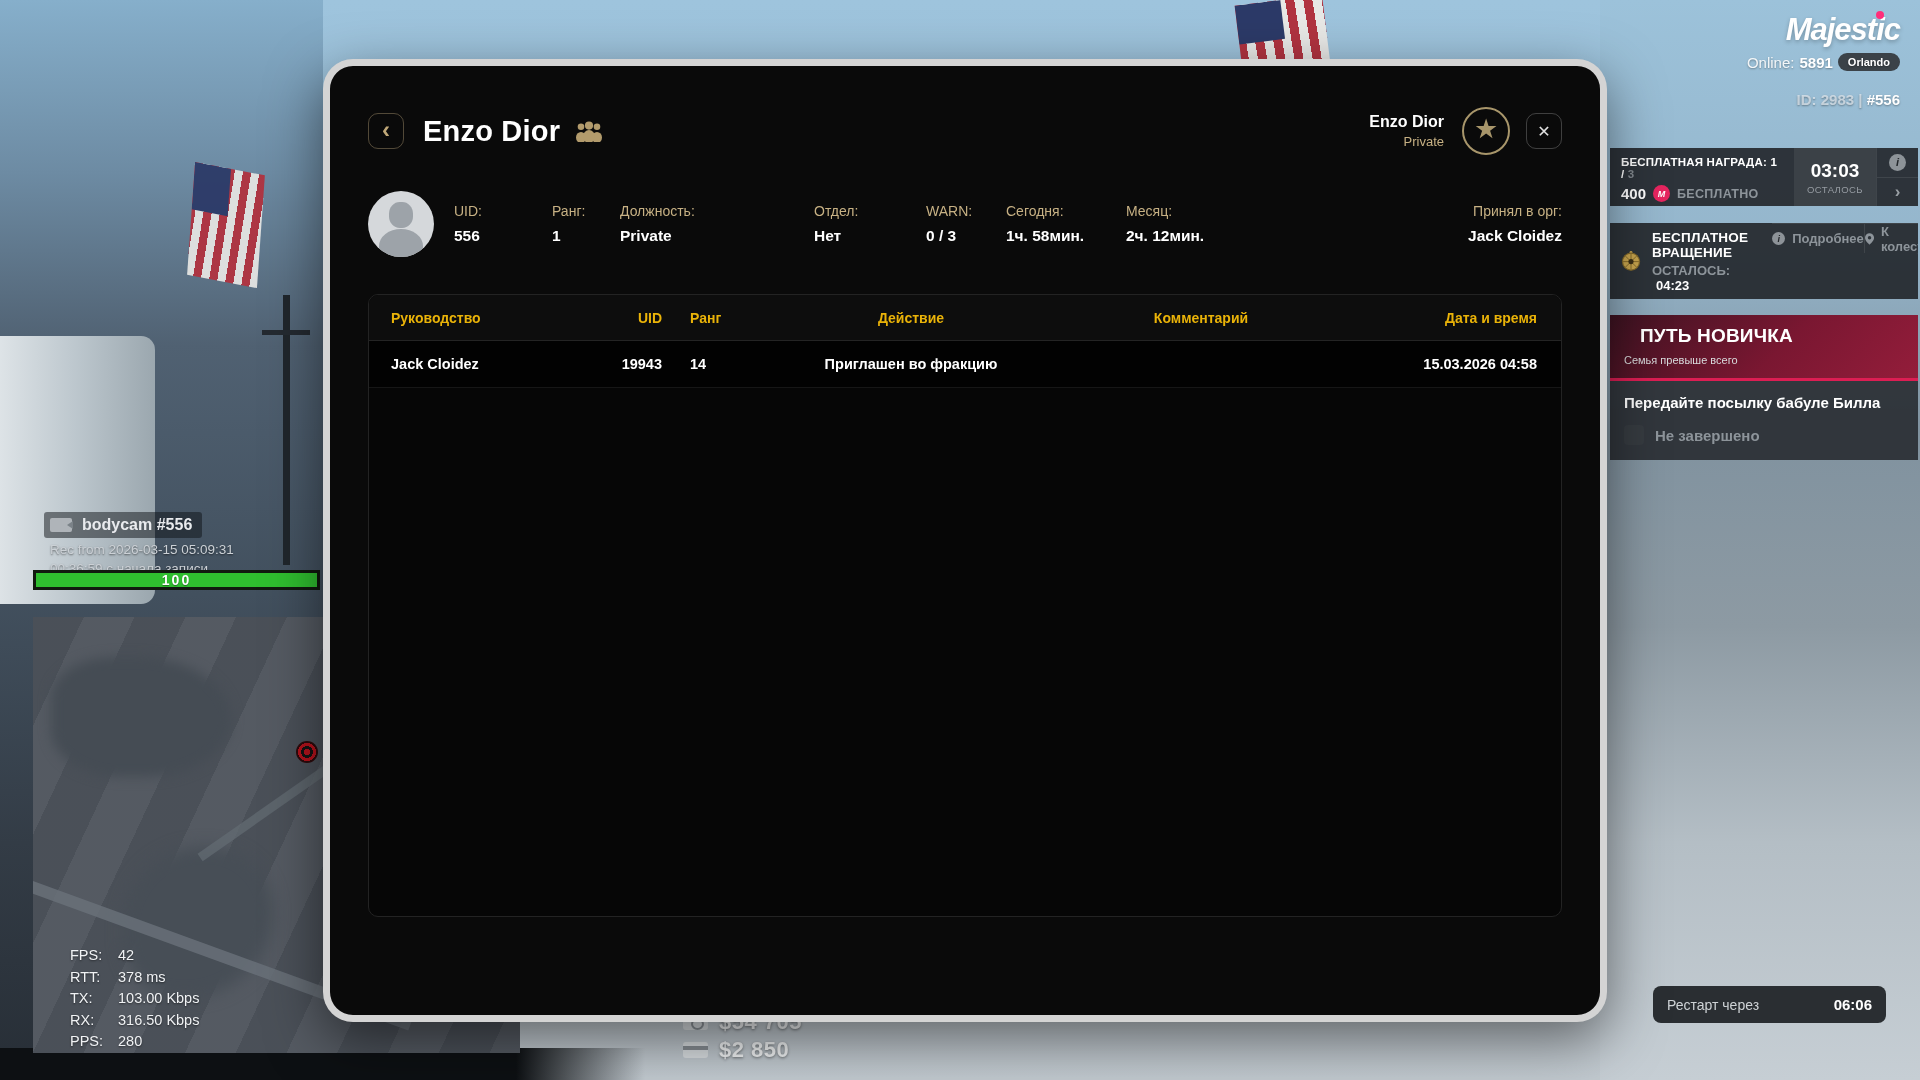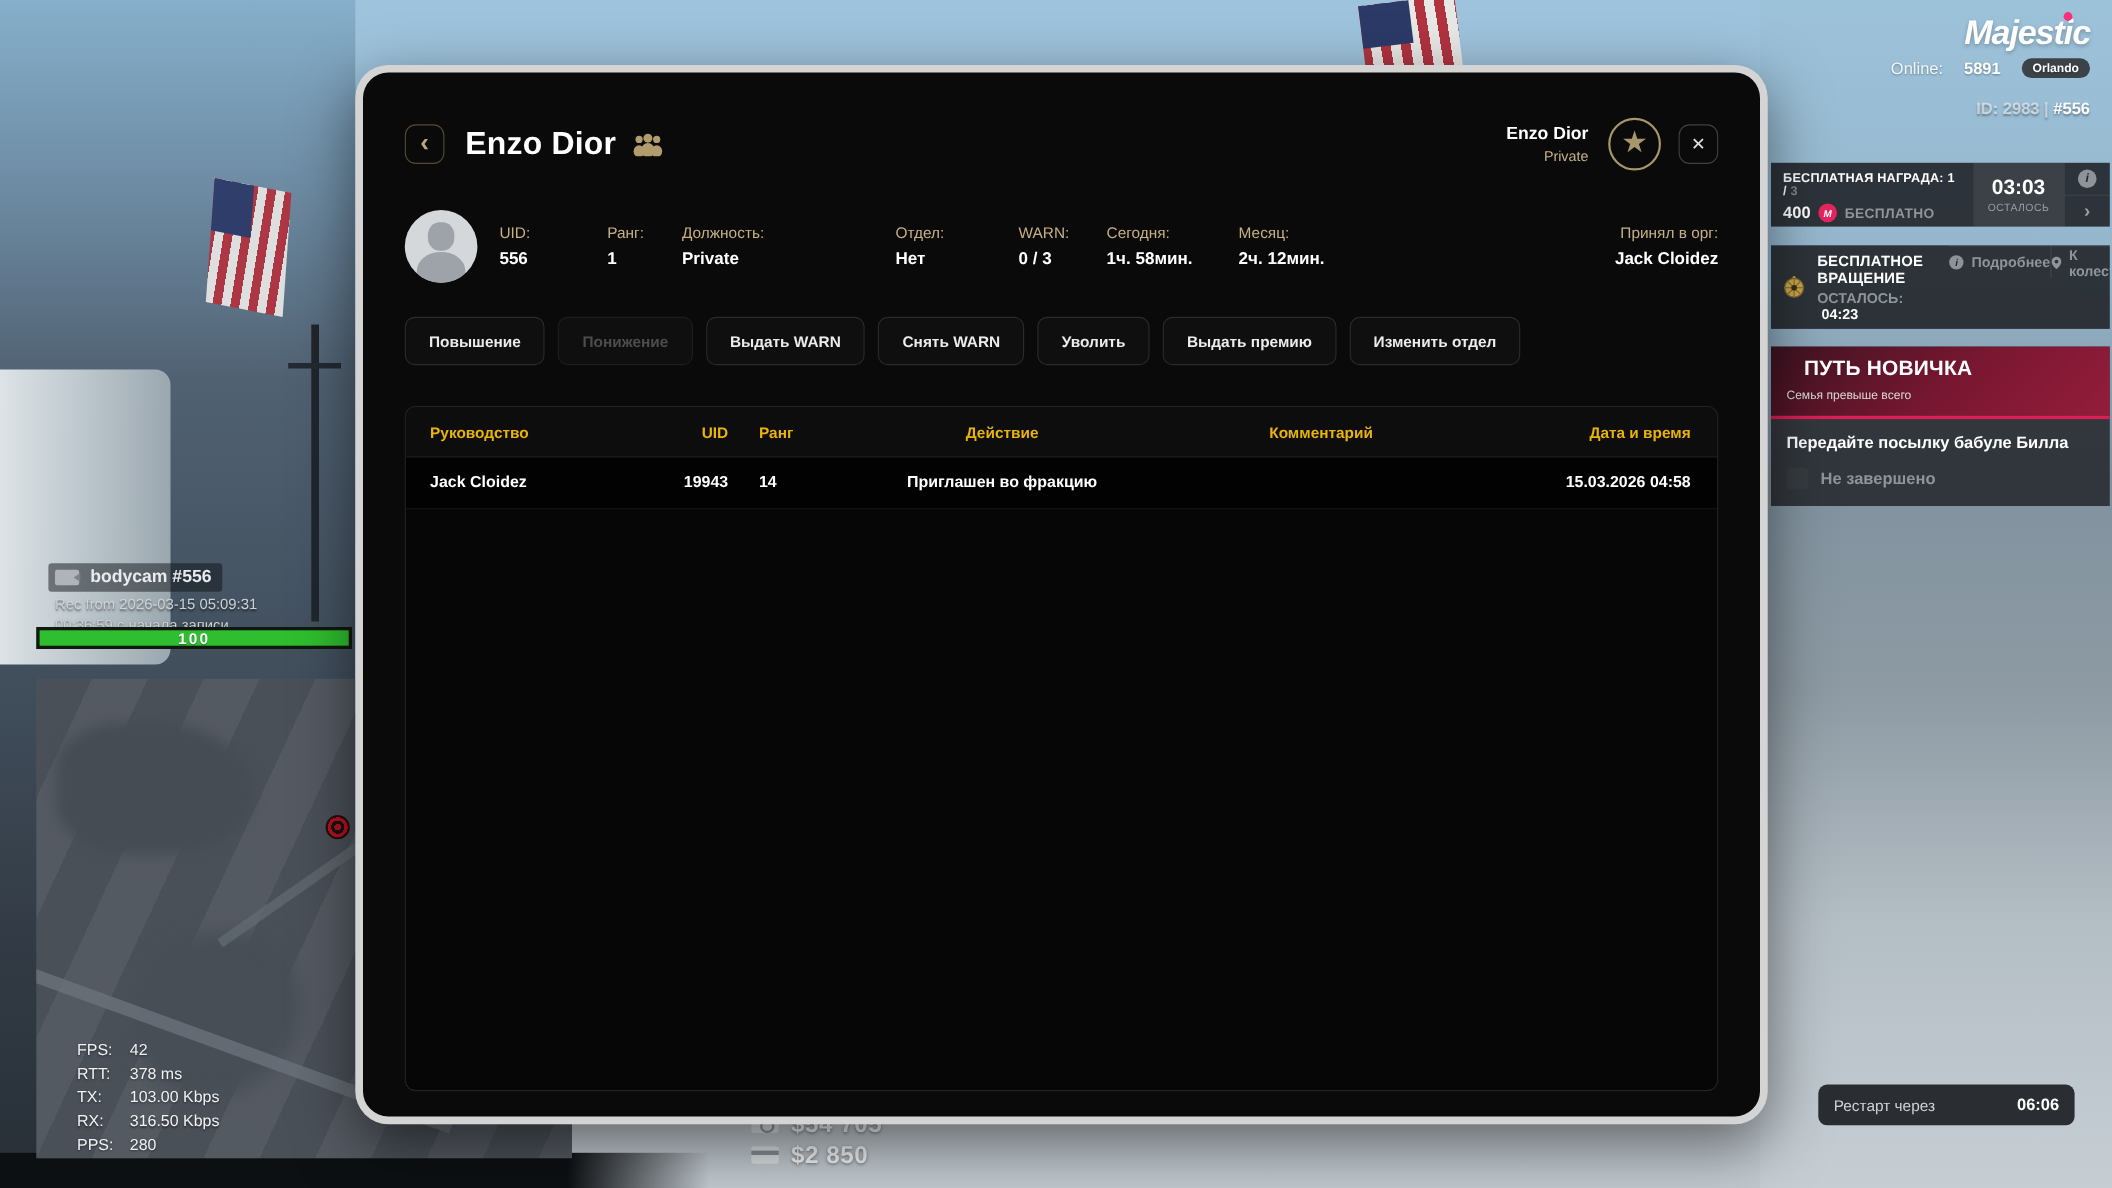--- a/index.html
+++ b/index.html
@@ -71,21 +71,21 @@
   .icon-card::after { content:''; position:absolute; left:0; top:4px; width:25px; height:4px; background:#83898f; }
   .money-val { font-size:22px; font-weight:bold; letter-spacing:.5px; }
 
   
   .brand { position:absolute; right:20px; top:12px; text-align:right; color:#fff; }
   .logo { font-size:31px; font-weight:bold; font-style:italic; letter-spacing:-1px;
     text-shadow:0 2px 4px rgba(0,0,0,.25); }
   .logo-i { position:relative; display:inline-block; }
   .logo-i::before { content:''; position:absolute; top:-1px; right:0; width:8px; height:8px;
     border-radius:50%; background:#ff2e7a; }
-  .online-row { margin-top:5px; display:flex; align-items:center; gap:19px;
+  .online-row { margin-top:5px; display:flex; align-items:center; gap:5px;
     font-size:15px; text-shadow:0 1px 2px rgba(0,0,0,.35); }
   .online-label { color:rgba(255,255,255,.9); }
   .online-val { font-weight:bold; }
   .server-badge { background:#3b4248; border-radius:10px; padding:3px 10px; font-size:11px; font-weight:bold; }
   .id-row { margin-top:20px; font-size:15px; text-shadow:0 1px 2px rgba(0,0,0,.35); }
   .id-prefix { color:rgba(228,234,240,.72); font-weight:bold; }
   .id-val { color:#fff; font-weight:bold; }
 
   
   .right-hud { position:absolute; left:1610px; top:148px; width:308px; }
@@ -415,29 +415,20 @@
       <div class="stat stat-month">
         <div class="s-label">Месяц:</div>
           <div class="s-value">2ч. 12мин.</div>
       </div>
       <div class="stat stat-org">
         <div class="s-label">Принял в орг:</div>
           <div class="s-value">Jack Cloidez</div>
       </div>
     </div>
 
-    <div class="m-actions">
-      <button class="act-btn">Повышение</button>
-      <button class="act-btn disabled">Понижение</button>
-      <button class="act-btn">Выдать WARN</button>
-      <button class="act-btn">Снять WARN</button>
-      <button class="act-btn">Уволить</button>
-      <button class="act-btn">Выдать премию</button>
-      <button class="act-btn">Изменить отдел</button>
-    </div>
 
     <div class="m-table">
       <div class="t-grid t-head">
         <div>Руководство</div>
         <div class="c-uid">UID</div>
         <div class="c-rank">Ранг</div>
         <div class="c-center">Действие</div>
         <div class="c-center">Комментарий</div>
         <div class="c-right">Дата и время</div>
       </div>

